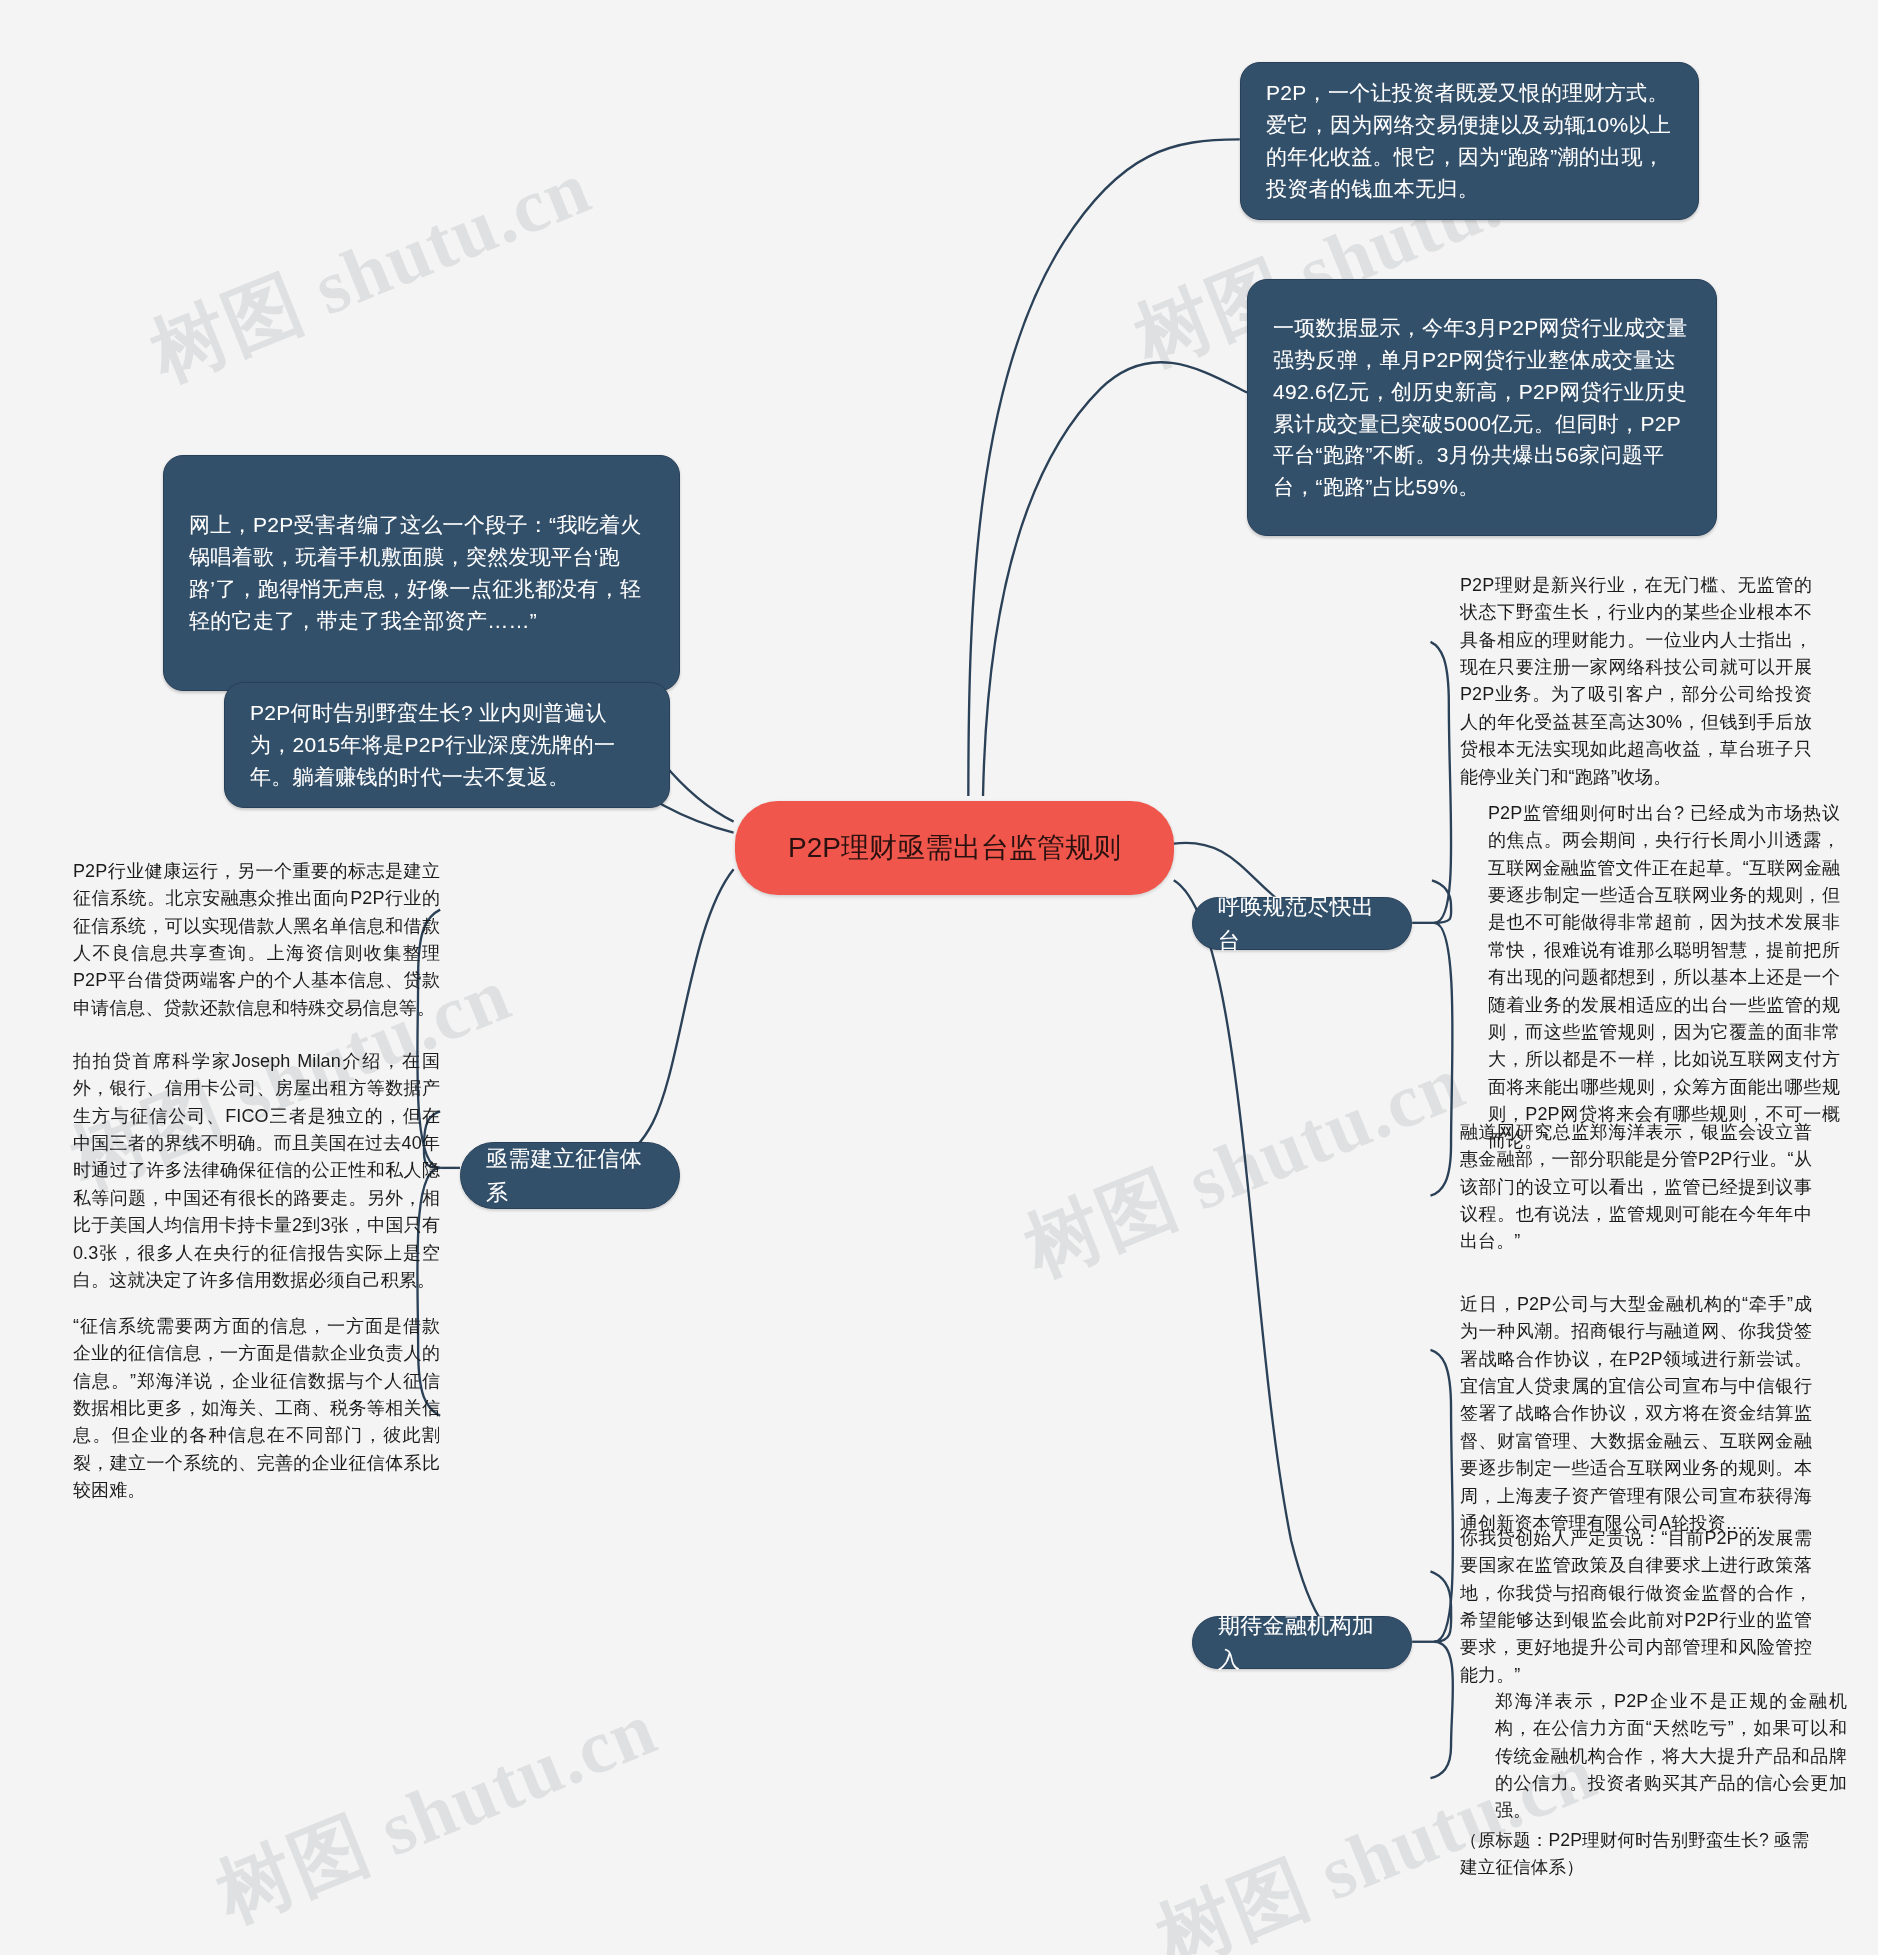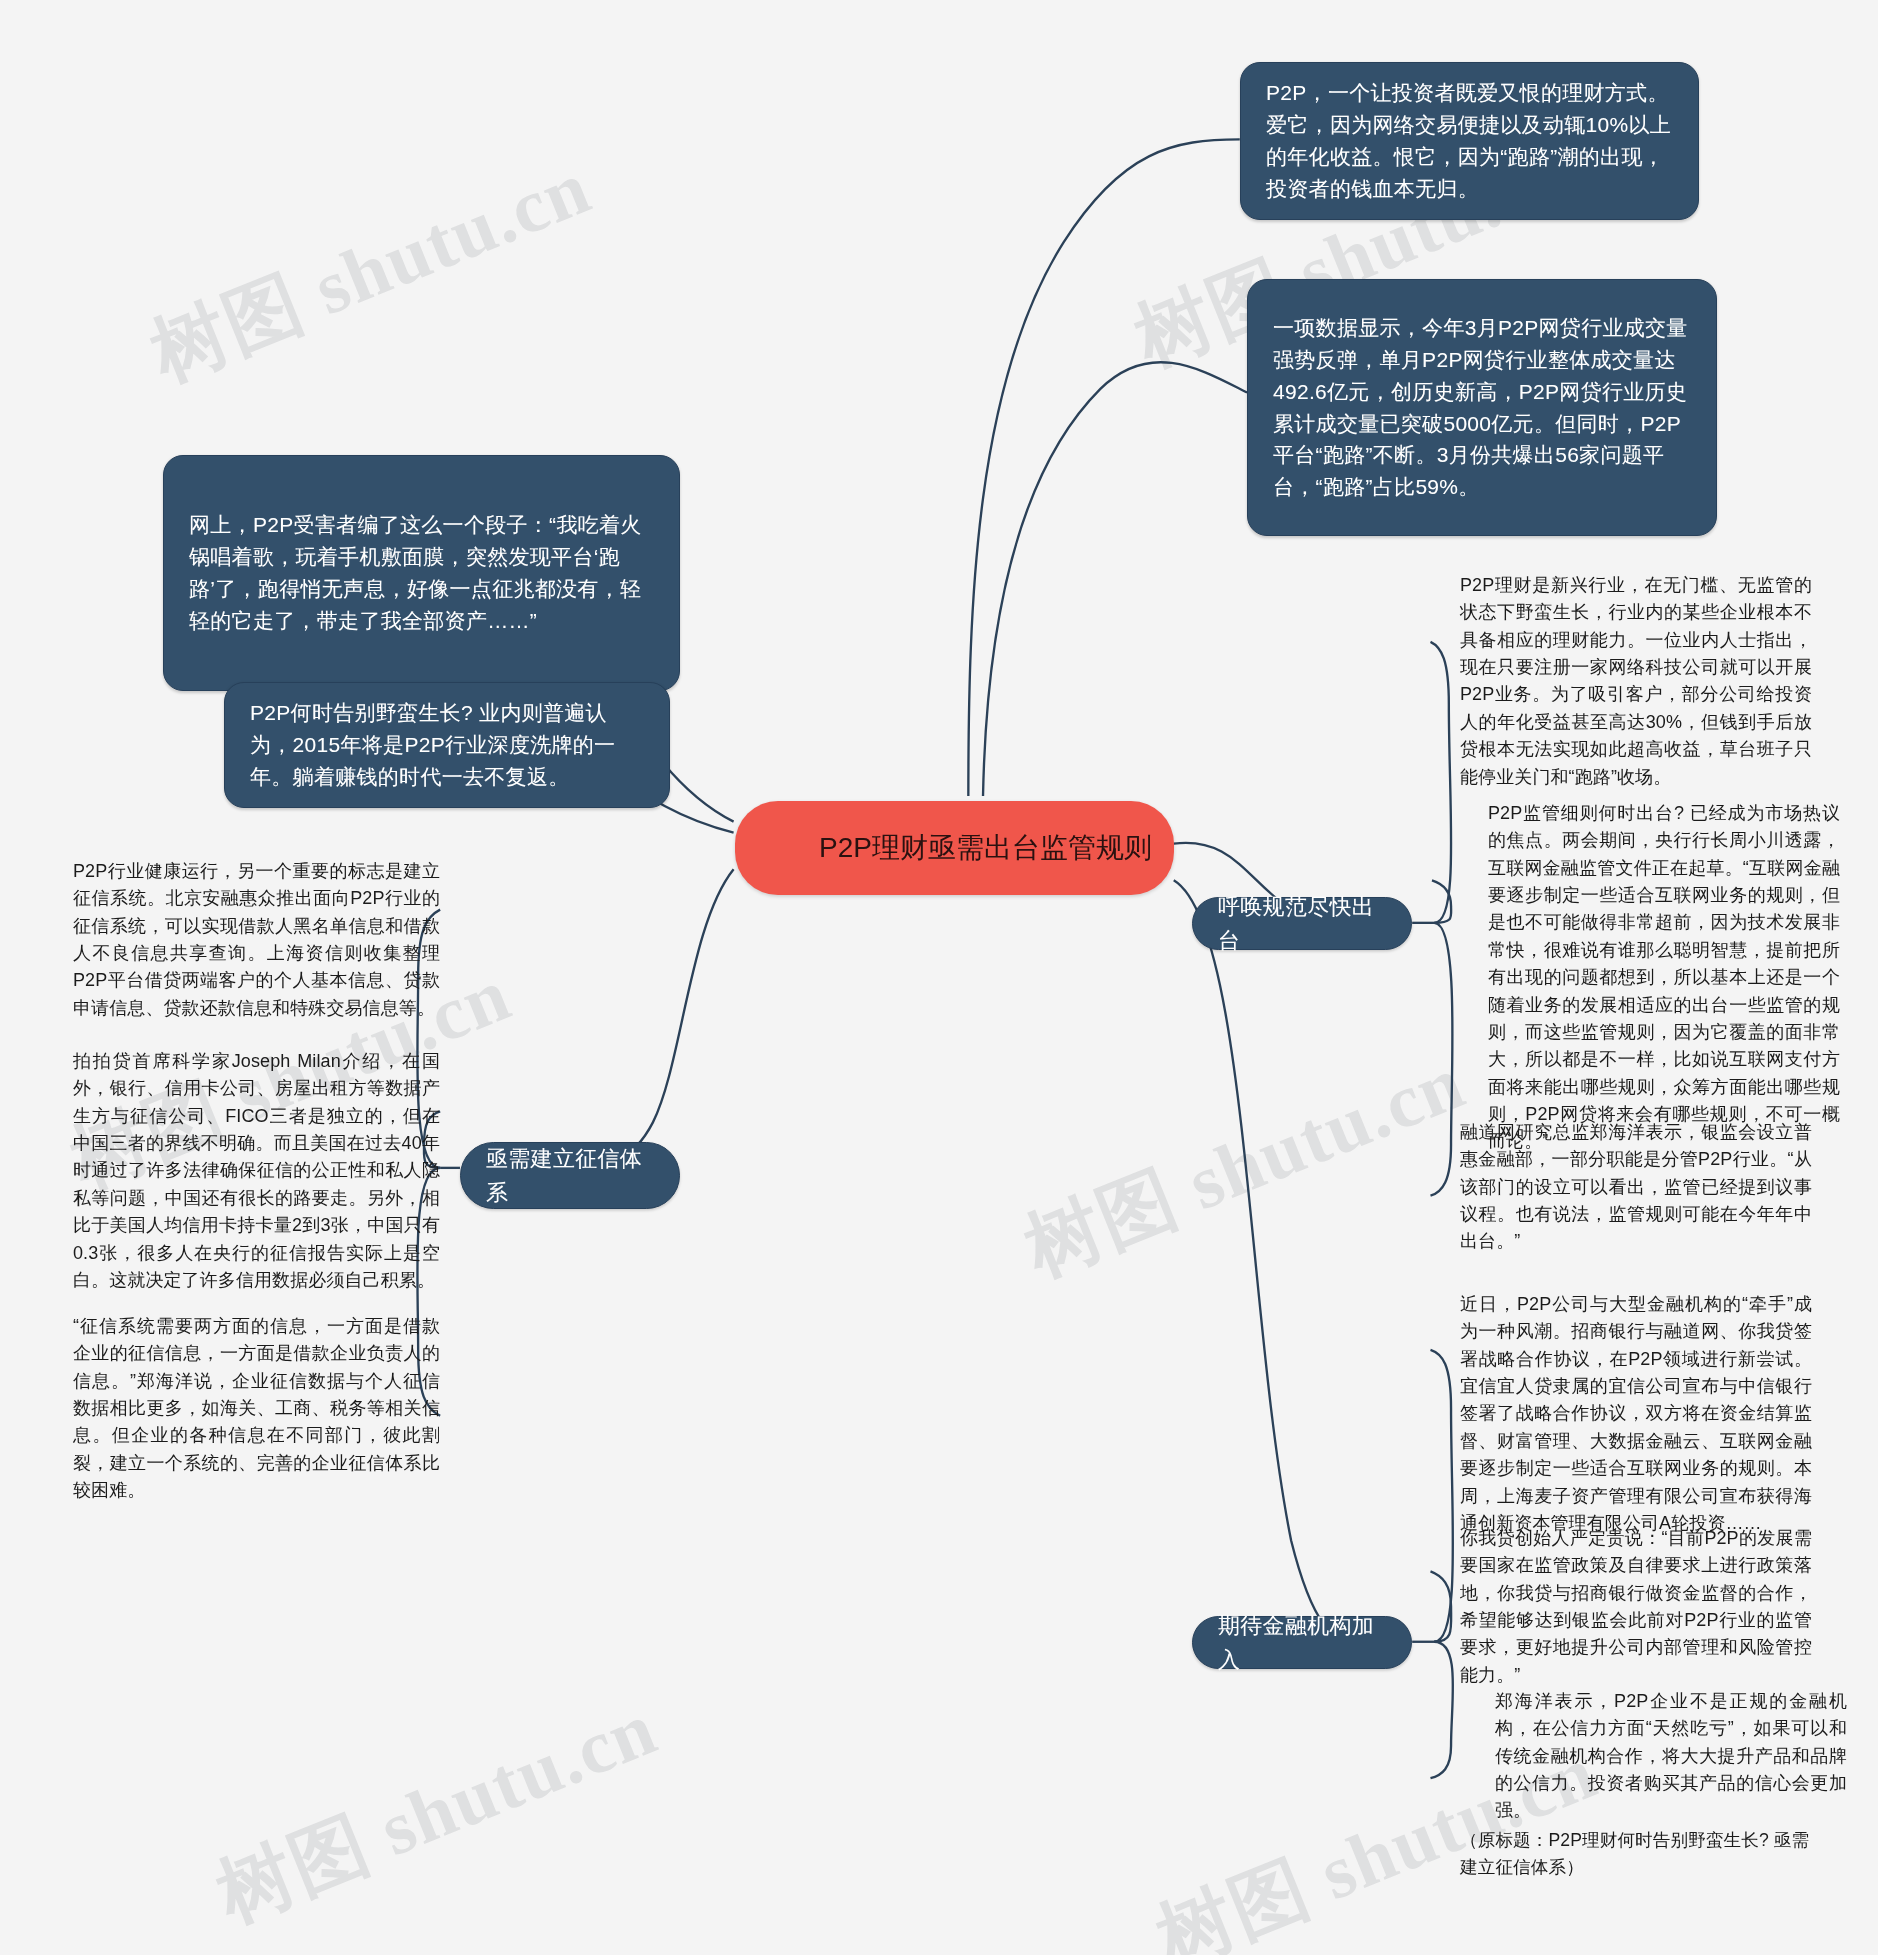--- a/index.html
+++ b/index.html
@@ -45,21 +45,21 @@
   .node.bubble{font-size:21px;}
   .node.pill{font-size:22px;border-radius:35px;padding:10.3px 25px;justify-content:center;}
 
   .central{
     position:absolute;
     background:#f0564b;
     color:#2a1110;
     border-radius:43px;
     font-size:28px;
     text-align:center;
-    display:flex;align-items:center;justify-content:flex-end;
+    display:flex;align-items:center;justify-content:center;
     box-sizing:border-box;
     padding:1px 22px;
     line-height:1.45;
     box-shadow:0 1.5px 3.7px rgba(0,0,0,.16);
   }
 
   
   .leaf{
     position:absolute;
     box-sizing:border-box;

